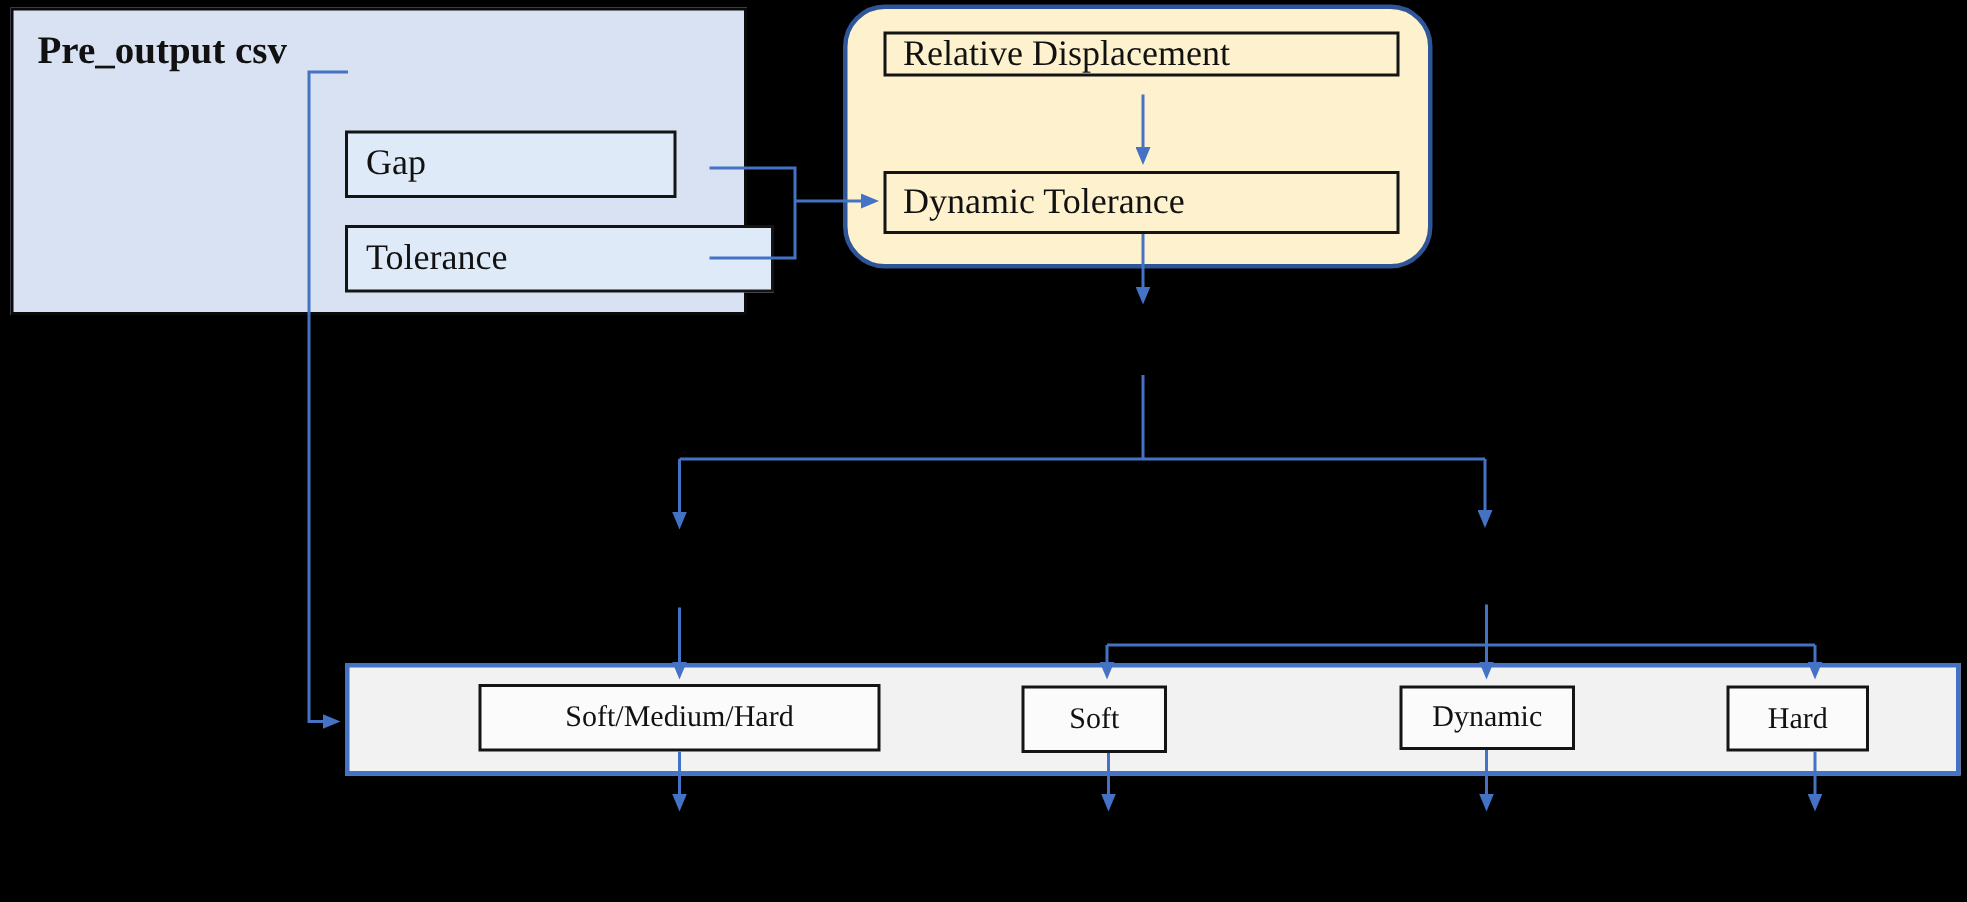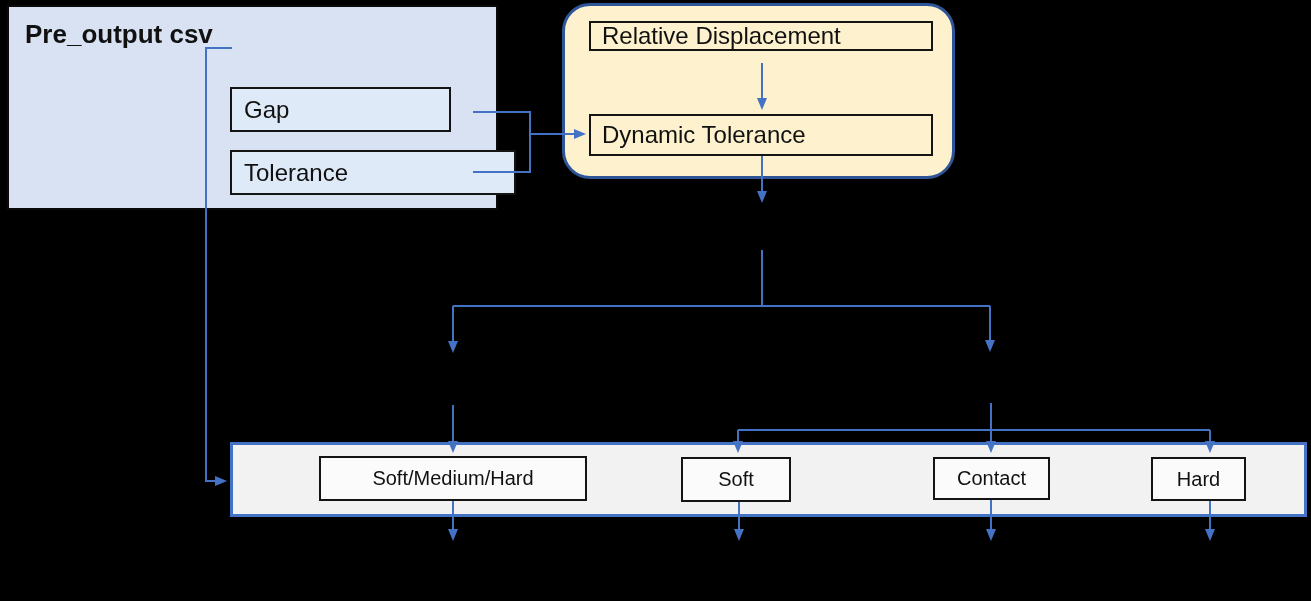--- a/index.html
+++ b/index.html
@@ -14,20 +14,21 @@
     --box-fill:#fbfbfb;
     --box-border:#141414;
     --text:#111111;
   }
   *{box-sizing:border-box;margin:0;padding:0;}
   html,body{background:#000;}
   body{font-family:"Liberation Sans", sans-serif;color:var(--text);}
   .stage{
     position:relative;width:1311px;height:601px;overflow:hidden;
     background:var(--background);
+    font-family:Liberation Serif, serif;
   }
   
   .panel{
     position:absolute;left:7px;top:5px;width:491px;height:205px;
     background:var(--panel-fill);border:2px solid #0a0a0a;
   }
   .panel-title{
     position:absolute;left:16px;top:12px;
     font-size:26px;font-weight:bold;white-space:nowrap;
   }
@@ -56,21 +57,21 @@
   .bar{
     position:absolute;left:230px;top:442px;width:1077px;height:75px;
     background:var(--row-fill);border:3px solid var(--row-border);
   }
   .obox{
     position:absolute;display:flex;align-items:center;justify-content:center;
     background:var(--box-fill);border:2px solid var(--box-border);
     font-size:20px;white-space:nowrap;
   }
   .o0{left:319px;top:456px;width:268px;height:45px;}
-  .o1{left:681px;top:457px;width:110px;height:45px;}
+  .o1{left:681px;top:457px;width:97px;height:45px;}
   .o2{left:933px;top:457px;width:117px;height:43px;}
   .o3{left:1151px;top:457px;width:95px;height:44px;}
   
   .wires{position:absolute;left:0;top:0;width:1311px;height:601px;pointer-events:none;}
   .wire{stroke:var(--connector);stroke-width:2;fill:none;}
   .arrowhead{fill:var(--connector);}
 </style>
 </head>
 <body>
 
@@ -95,21 +96,21 @@
   </div>
 
   <div class="bar"></div>
   <div class="obox o0">
     <span>Soft/Medium/Hard</span>
   </div>
   <div class="obox o1">
     <span>Soft</span>
   </div>
   <div class="obox o2">
-    <span>Contact</span>
+    <span>Dynamic</span>
   </div>
   <div class="obox o3">
     <span>Hard</span>
   </div>
 
   <svg class="wires" viewBox="0 0 1311 601" xmlns="http://www.w3.org/2000/svg">
     <defs>
       <marker id="arrow" markerWidth="6" markerHeight="5" refX="4.5" refY="2.5" orient="auto" markerUnits="strokeWidth">
         <path class="arrowhead" d="M0,0 L6,2.5 L0,5 z"></path>
       </marker>

